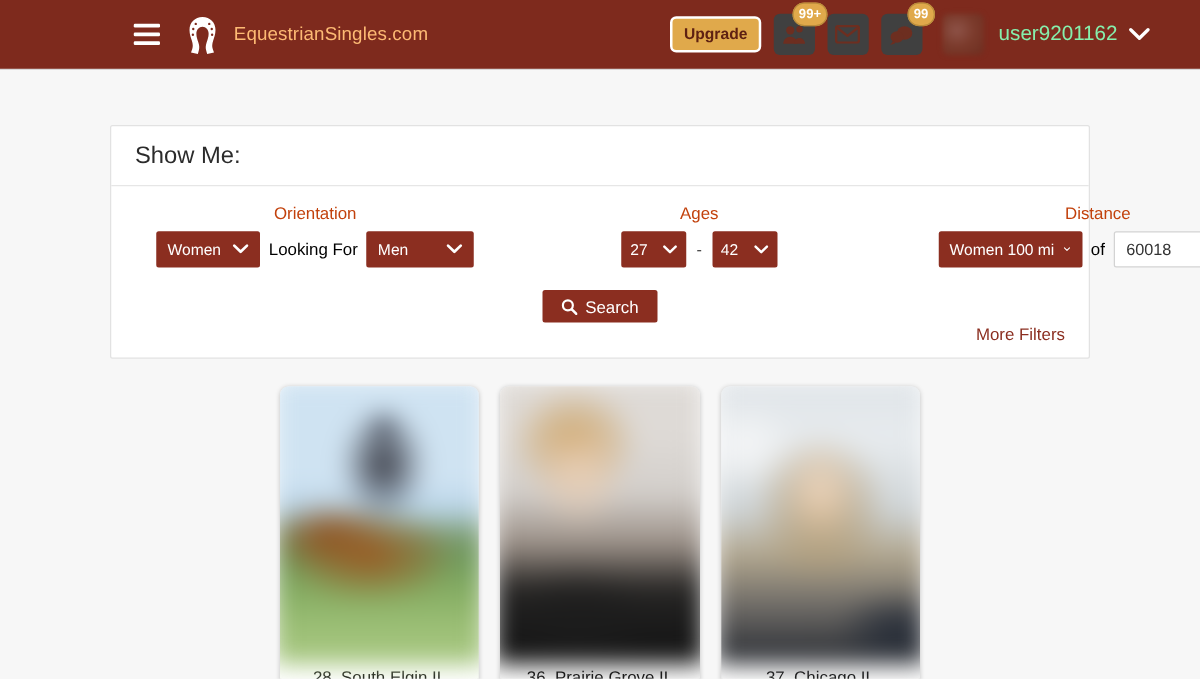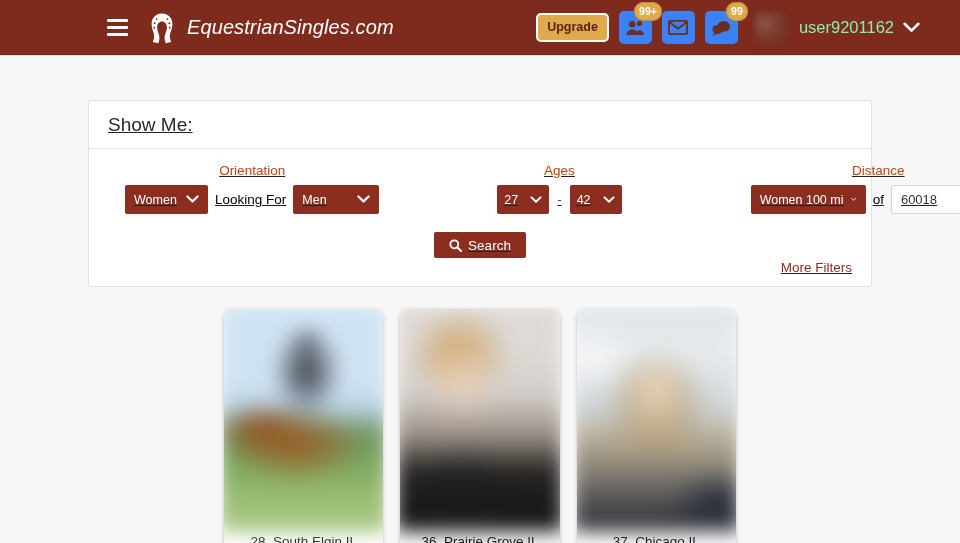--- a/index.html
+++ b/index.html
@@ -49,25 +49,24 @@
 
   .brand {
     display: flex;
     align-items: center;
     gap: 10px;
     margin-left: 13px;
     cursor: pointer;
   }
   .brand-logo { width: 30px; height: 32px; flex: none; }
   .brand-name {
-    color: #ffffff;
-    font-size: 20px;
+    color: #fdba74;
+    font-size: 15px;
     letter-spacing: 0.1px;
     white-space: nowrap;
-    font-style: italic;
   }
 
   .header-right {
     margin-left: auto;
     display: flex;
     align-items: center;
     gap: 10px;
     padding-right: 22px;
   }
 
@@ -81,21 +80,21 @@
     padding: 6px 9px;
     cursor: pointer;
     font-family: "Liberation Sans", sans-serif;
     line-height: 1;
   }
 
   .icon-tile {
     position: relative;
     width: 33px;
     height: 33px;
-    background: #3b82f6;
+    background: #404040;
     border-radius: 5px;
     display: flex;
     align-items: center;
     justify-content: center;
     cursor: pointer;
   }
   .icon-tile svg { display: block; }
 
   .badge {
     position: absolute;
@@ -142,21 +141,20 @@
   .content {
     padding: 0 88px;
   }
 
   .panel {
     margin-top: 44px;
     background: #ffffff;
     border: 1px solid #e2e2e2;
     border-radius: 2px;
     padding: 0;
-    text-decoration: underline;
   }
 
   .panel-title {
     font-size: 19px;
     color: #2b2b2b;
     padding: 13px 19px 12px;
     border-bottom: 1px solid #e6e6e6;
   }
 
   .panel-body {

